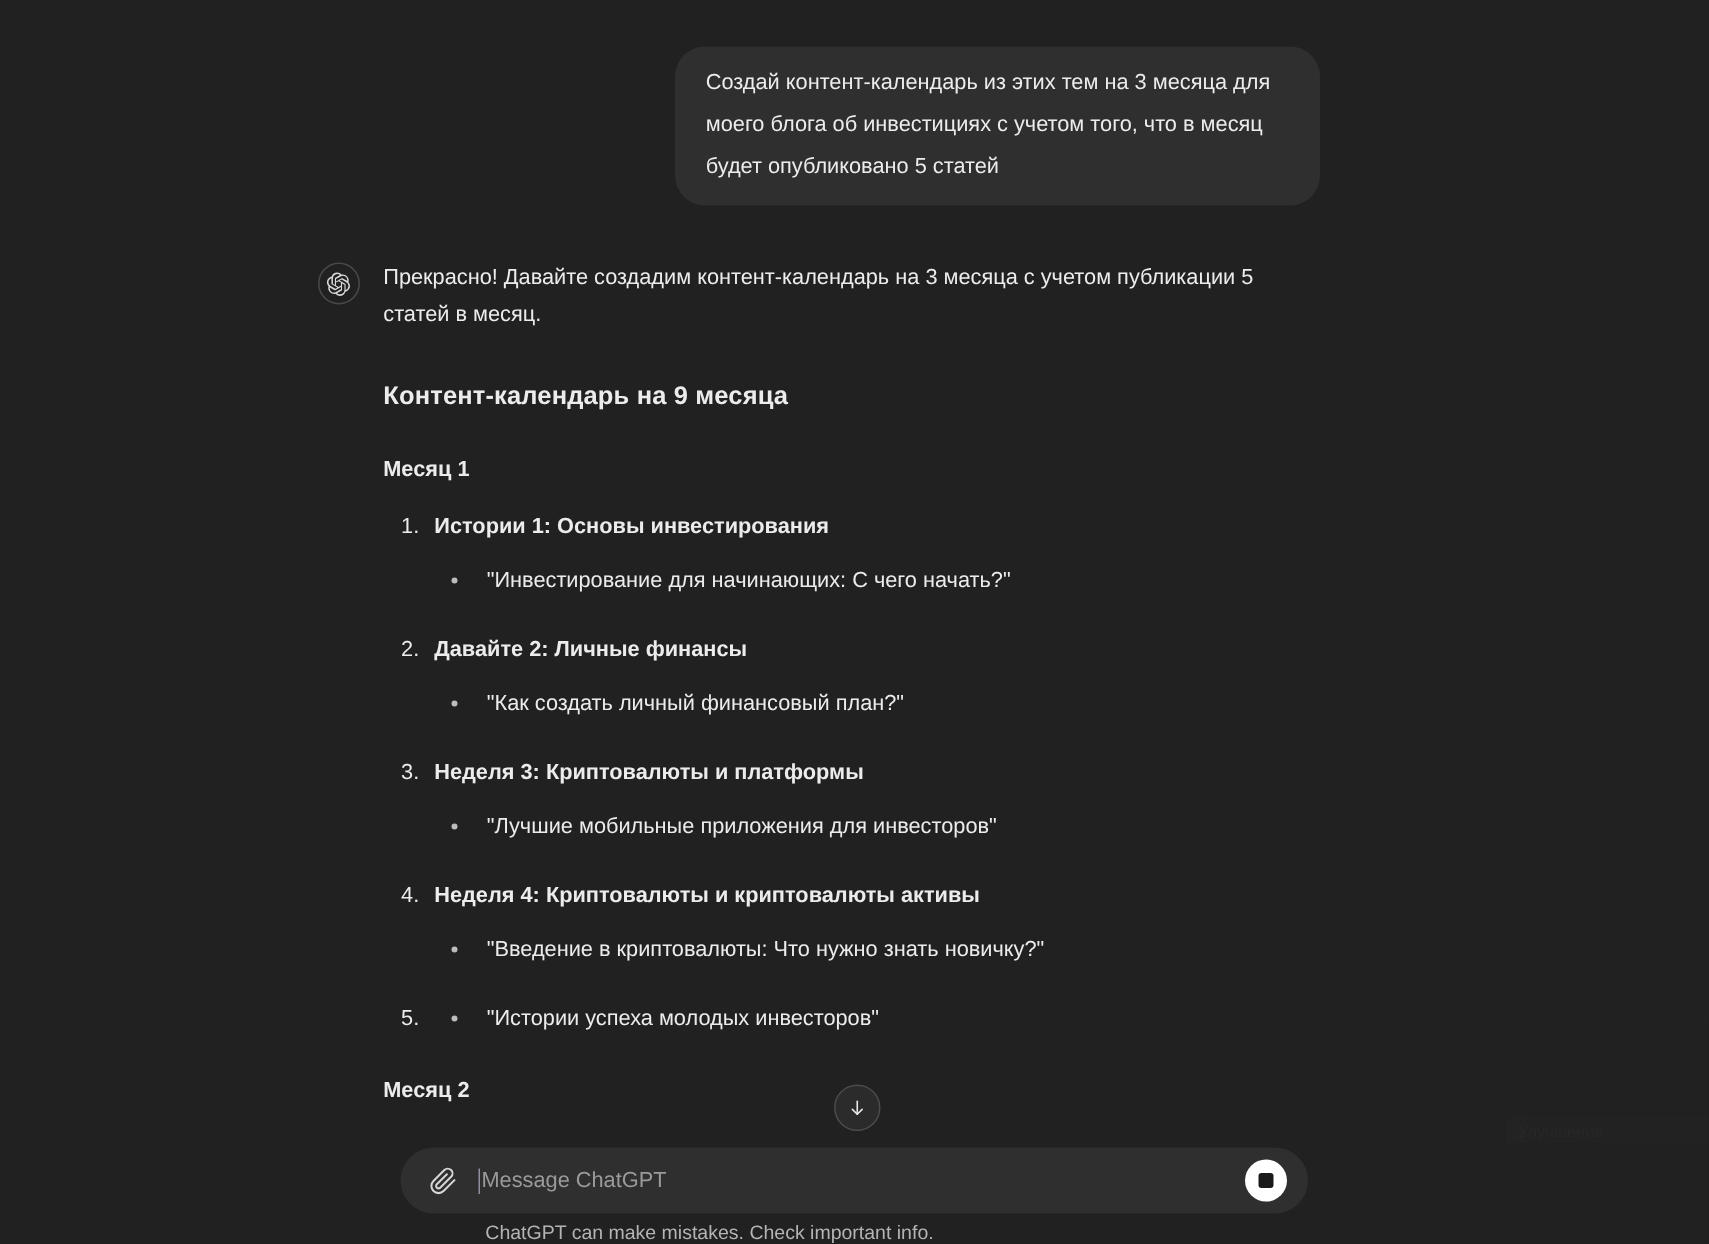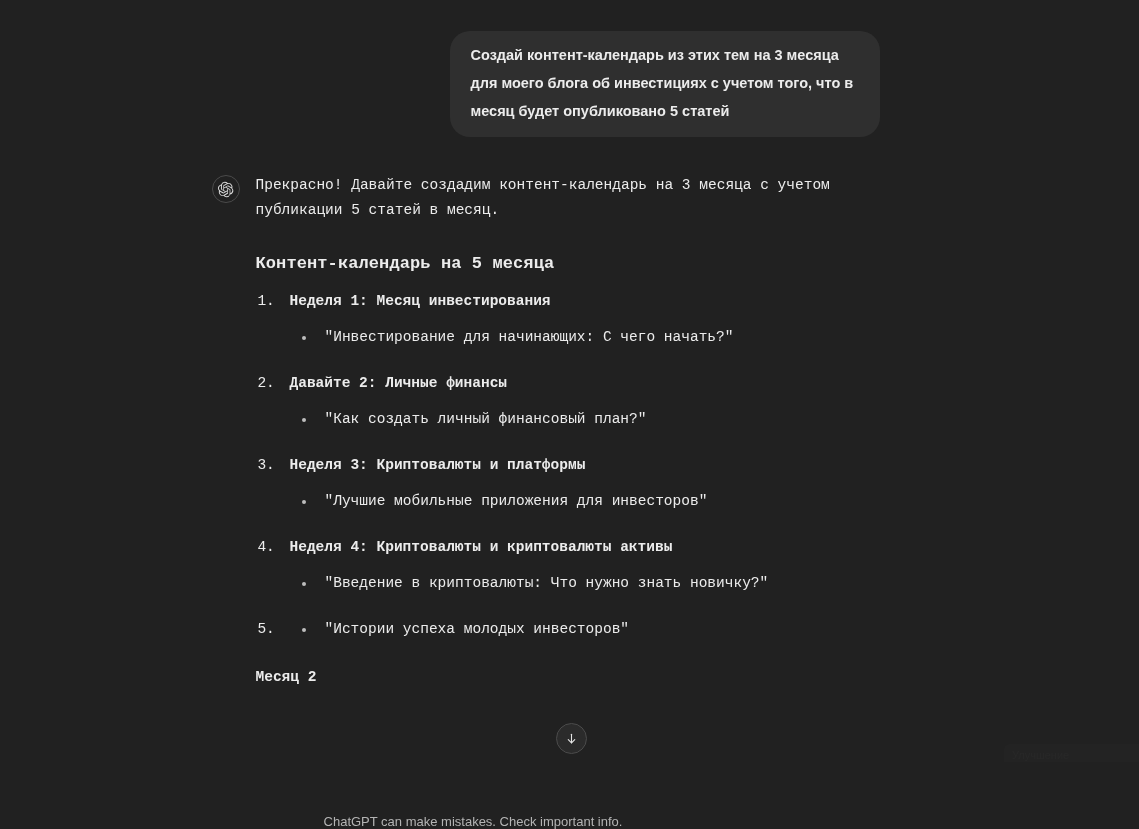--- a/index.html
+++ b/index.html
@@ -39,21 +39,20 @@
     margin: 0 auto;
     padding-top: 31px;
     position: relative;
   }
 
   
   .user-row {
     display: flex;
     justify-content: flex-end;
     margin-bottom: 34px;
-    font-weight: bold;
   }
   .user-bubble {
     background: #2f2f2f;
     border-radius: 20px;
     padding: 10px 21px 12px 21px;
     max-width: 430px;
     font-size: 14.5px;
     line-height: 28px;
     color: #ececec;
     text-align: left;
@@ -80,21 +79,20 @@
     margin-top: 4px;
   }
   .avatar svg { display: block; }
 
   .assistant-body {
     flex: 1;
     font-size: 14.5px;
     line-height: 25px;
     color: #ececec;
     padding-top: 2px;
-    font-family: Liberation Mono, monospace;
   }
   .assistant-body p.intro {
     margin: 0 0 0 0;
     line-height: 25px;
   }
 
   h2.section-title {
     font-size: 17px;
     font-weight: bold;
     margin: 28px 0 0 0;
@@ -289,25 +287,26 @@
         <div class="avatar">
           <svg width="17" height="17" viewBox="0 0 24 24" fill="none">
             <path d="M21.55 10.0a5.42 5.42 0 0 0-.47-4.46 5.5 5.5 0 0 0-5.91-2.63A5.46 5.46 0 0 0 11.04 1a5.5 5.5 0 0 0-5.24 3.8A5.44 5.44 0 0 0 2.17 7.4a5.5 5.5 0 0 0 .68 6.44 5.42 5.42 0 0 0 .47 4.46 5.5 5.5 0 0 0 5.91 2.63A5.45 5.45 0 0 0 13.36 23a5.5 5.5 0 0 0 5.24-3.81 5.44 5.44 0 0 0 3.63-2.63 5.5 5.5 0 0 0-.68-6.44Zm-8.19 11.5a4.08 4.08 0 0 1-2.62-.95l.13-.07 4.35-2.51a.71.71 0 0 0 .36-.62v-6.13l1.84 1.06a.07.07 0 0 1 .4.05v5.08a4.1 4.1 0 0 1-4.1 4.09Zm-8.8-3.76a4.07 4.07 0 0 1-.49-2.74l.13.08 4.35 2.51a.7.7 0 0 0 .71 0l5.31-3.06v2.12a.07.07 0 0 1-.3.06l-4.4 2.54a4.1 4.1 0 0 1-5.59-1.5ZM3.42 8.1a4.08 4.08 0 0 1 2.13-1.79v5.17a.69.69 0 0 0 .35.61l5.29 3.05-1.84 1.06a.07.07 0 0 1-.07 0L4.88 13.6a4.1 4.1 0 0 1-1.5-5.59Zm15.11 3.51-5.3-3.08 1.83-1.06a.07.07 0 0 1 .07 0l4.4 2.55a4.09 4.09 0 0 1-.63 7.38v-5.18a.7.7 0 0 0-.37-.61Zm1.83-2.75-.13-.08-4.34-2.53a.71.71 0 0 0-.72 0L9.87 9.31V7.19a.07.07 0 0 1 .03-.06l4.4-2.54a4.09 4.09 0 0 1 6.07 4.24ZM8.87 12.63 7.03 11.57a.07.07 0 0 1-.04-.05V6.44a4.09 4.09 0 0 1 6.71-3.14l-.13.07L9.22 5.88a.71.71 0 0 0-.36.62Zm1-2.16 2.36-1.36 2.37 1.36v2.72l-2.36 1.36-2.37-1.36Z" fill="#d8d8d8"></path>
           </svg>
         </div>
 
         <div class="assistant-body">
 
           <p class="intro">Прекрасно! Давайте создадим контент-календарь на 3 месяца с учетом публикации 5 статей в месяц.</p>
 
-          <h2 class="section-title">Контент-календарь на 5 месяца</h2>
-
+          <h2 class="section-title">Контент-календарь на 9 месяца</h2>
+
+          <h3 class="month-title">Месяц 1</h3>
           <ol class="weeks">
             <li>
-              <span class="week-head">Неделя 1: Месяц инвестирования</span>
+              <span class="week-head">Истории 1: Основы инвестирования</span>
               <ul class="topics">
                 <li>"Инвестирование для начинающих: С чего начать?"</li>
               </ul>
             </li>
             <li>
               <span class="week-head">Давайте 2: Личные финансы</span>
               <ul class="topics">
                 <li>"Как создать личный финансовый план?"</li>
               </ul>
             </li>
@@ -347,18 +346,38 @@
     </span>
   </div>
 
   <div class="ghost-overlay">
     <div class="ghost-line-1">Улучшение</div>
     <div class="ghost-line-2">для нескольких</div>
   </div>
 
   <div class="composer-area">
 
+    <div class="composer">
+
+      <div class="attach-btn">
+        <span>
+          <svg width="19" height="19" viewBox="0 0 24 24" fill="none" stroke="#d6d6d6" stroke-width="1.7" stroke-linecap="round" stroke-linejoin="round">
+            <path d="M21.44 11.05l-9.19 9.19a6 6 0 0 1-8.49-8.49l9.19-9.19a4 4 0 0 1 5.66 5.66l-9.2 9.19a2 2 0 0 1-2.83-2.83l8.49-8.48"></path>
+          </svg>
+        </span>
+      </div>
+
+      <div class="input-wrap">
+        <div class="caret"></div>
+        <div class="placeholder">Message ChatGPT</div>
+      </div>
+
+      <div class="stop-btn">
+        <div class="stop-square"></div>
+      </div>
+
+    </div>
 
     <div class="footnote">ChatGPT can make mistakes. Check important info.</div>
 
   </div>
 
 </div>
 
 </body></html>

